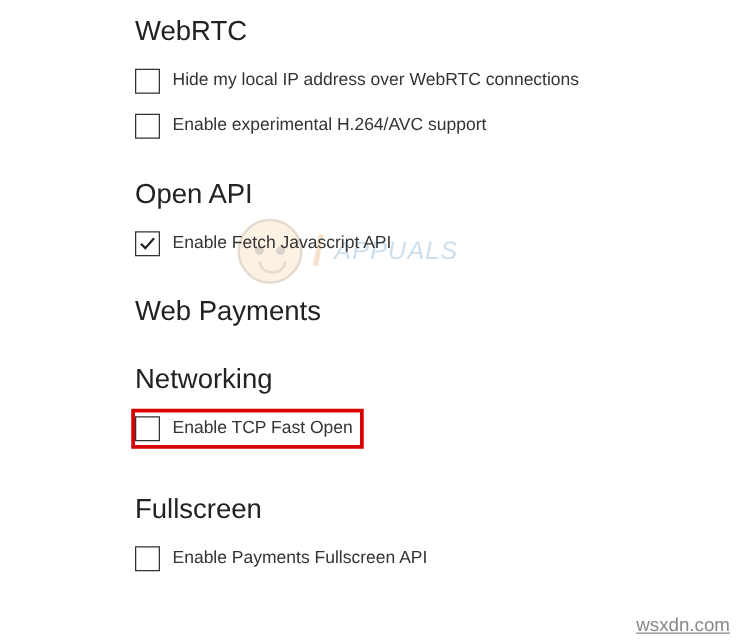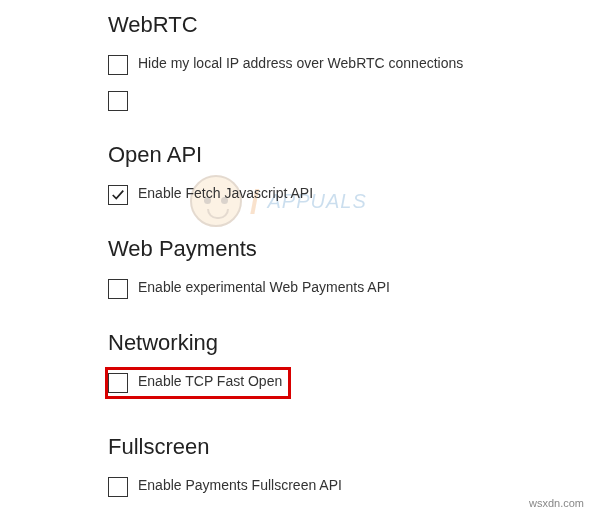--- a/index.html
+++ b/index.html
@@ -58,21 +58,21 @@
     width: 52px; height: 52px; border-radius: 50%;
     background: #f3c98a; position: relative; border: 2px solid #8a5a2b;
   }
   .wm-eye { position:absolute; width:7px; height:7px; background:#5b3a1a; border-radius:50%; top:20px; }
   .wm-eye.l { left:12px; } .wm-eye.r { right:12px; }
   .wm-mouth { position:absolute; width:22px; height:10px; border:2px solid #8a5a2b; border-top:none; border-radius:0 0 14px 14px; left:15px; top:32px; }
   .wm-slash { color:#e67e22; font-size:34px; font-weight:bold; }
   .wm-text { color:#196fb5; font-size:20px; font-weight:normal; letter-spacing:1px; font-style:italic; }
   .footer-tag {
     position: absolute; right: 8px; bottom: 4px;
-    font-size: 11px; color: #888; font-family: Arial, sans-serif;
+    font-size: 15px; color: #888; font-family: Arial, sans-serif; text-decoration: underline;
   }
 </style>
 </head>
 <body>
 
 <div class="wm">
   <div class="wm-head">
     <div class="wm-eye l"></div>
       <div class="wm-eye r"></div>
       <div class="wm-mouth"></div>
@@ -86,43 +86,38 @@
   <label class="opt-row">
     <span class="cb">
       
     </span>
     <span>Hide my local IP address over WebRTC connections</span>
   </label>
   <label class="opt-row">
     <span class="cb">
       
     </span>
+    <span>Enable experimental H.264/AVC support</span>
   </label>
 </div>
 
 <div class="section">
   <div class="section-title">Open API</div>
   <label class="opt-row">
     <span class="cb checked">
       <svg viewBox="0 0 16 16">
           <polyline points="2,8 6,12 14,3" fill="none" stroke="#222" stroke-width="2"></polyline>
         </svg>
     </span>
     <span>Enable Fetch Javascript API</span>
   </label>
 </div>
 
 <div class="section">
   <div class="section-title">Web Payments</div>
-  <label class="opt-row">
-    <span class="cb">
-      
-    </span>
-    <span>Enable experimental Web Payments API</span>
-  </label>
 </div>
 
 <div class="section">
   <div class="section-title">Networking</div>
   <label class="opt-row highlight">
     <span class="cb">
       
     </span>
     <span>Enable TCP Fast Open</span>
   </label>

